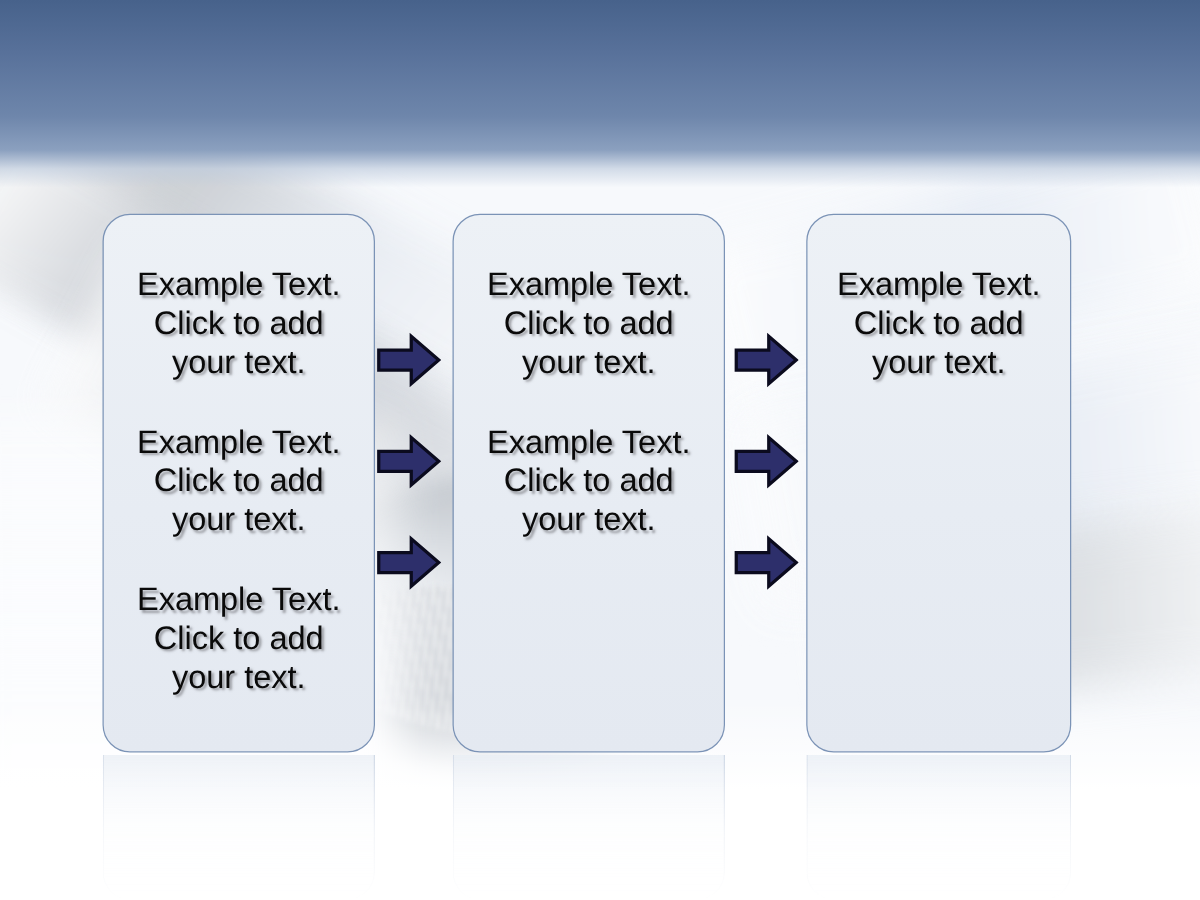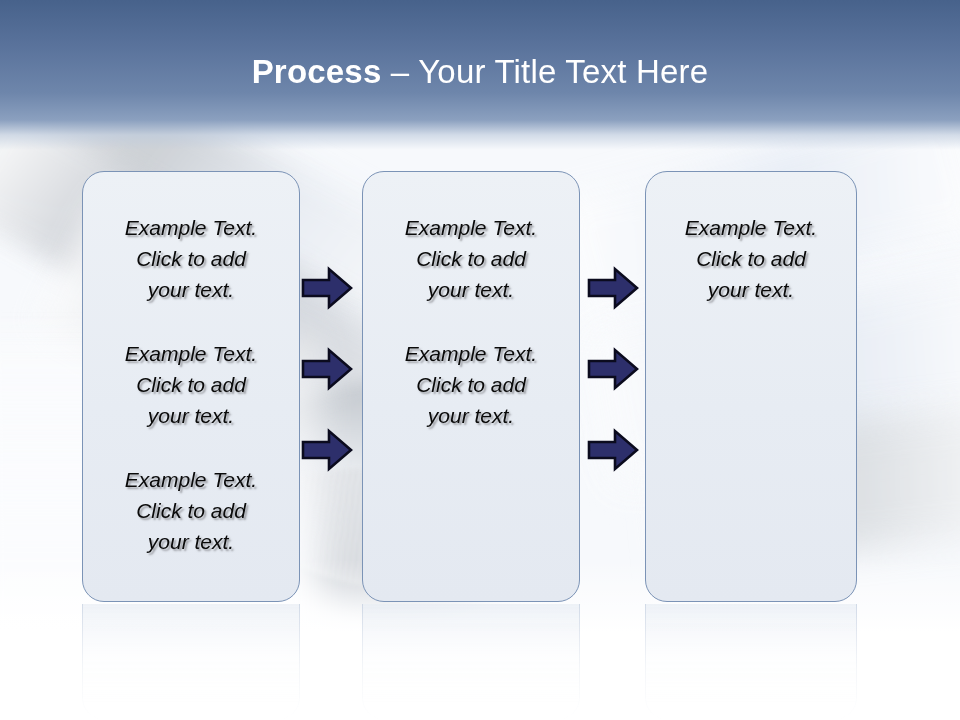--- a/index.html
+++ b/index.html
@@ -160,23 +160,22 @@
     align-items: center;
     padding-top: 40px;
   }
   #box-1 { left: 82px;  width: 218px; }
   #box-2 { left: 362px; width: 218px; }
   #box-3 { left: 645px; width: 212px; }
 
   .text-block {
     width: 100%;
     text-align: center;
-    font-style: italic;
     font-weight: 500;
-    font-size: 21px;
+    font-size: 26px;
     line-height: 31px;
     color: #0a0a0a;
     text-shadow: 2px 2px 2px rgba(90,90,95,.55);
     padding: 0 10px;
     box-sizing: border-box;
     margin-bottom: 33px;
     white-space: pre-line;
   }
 
   
@@ -225,23 +224,20 @@
     <div class="disc"></div>
     <div class="disc-rim"></div>
     <div class="haze-left"></div>
     <div class="soft-r3"></div>
     <div class="soft-r1"></div>
     <div class="soft-r2"></div>
     <div class="white-floor"></div>
   </div>
 
   <div class="header-band"></div>
-  <div class="slide-title">
-    <span class="kw">Process</span><span class="rest"> – Your Title Text Here</span>
-  </div>
 
   <div class="reflection" id="refl-1"></div>
   <div class="reflection" id="refl-2"></div>
   <div class="reflection" id="refl-3"></div>
 
   <div class="box" id="box-1">
     <div class="text-block">Example Text.
 Click  to add
 your text.</div>
     <div class="text-block">Example Text.

